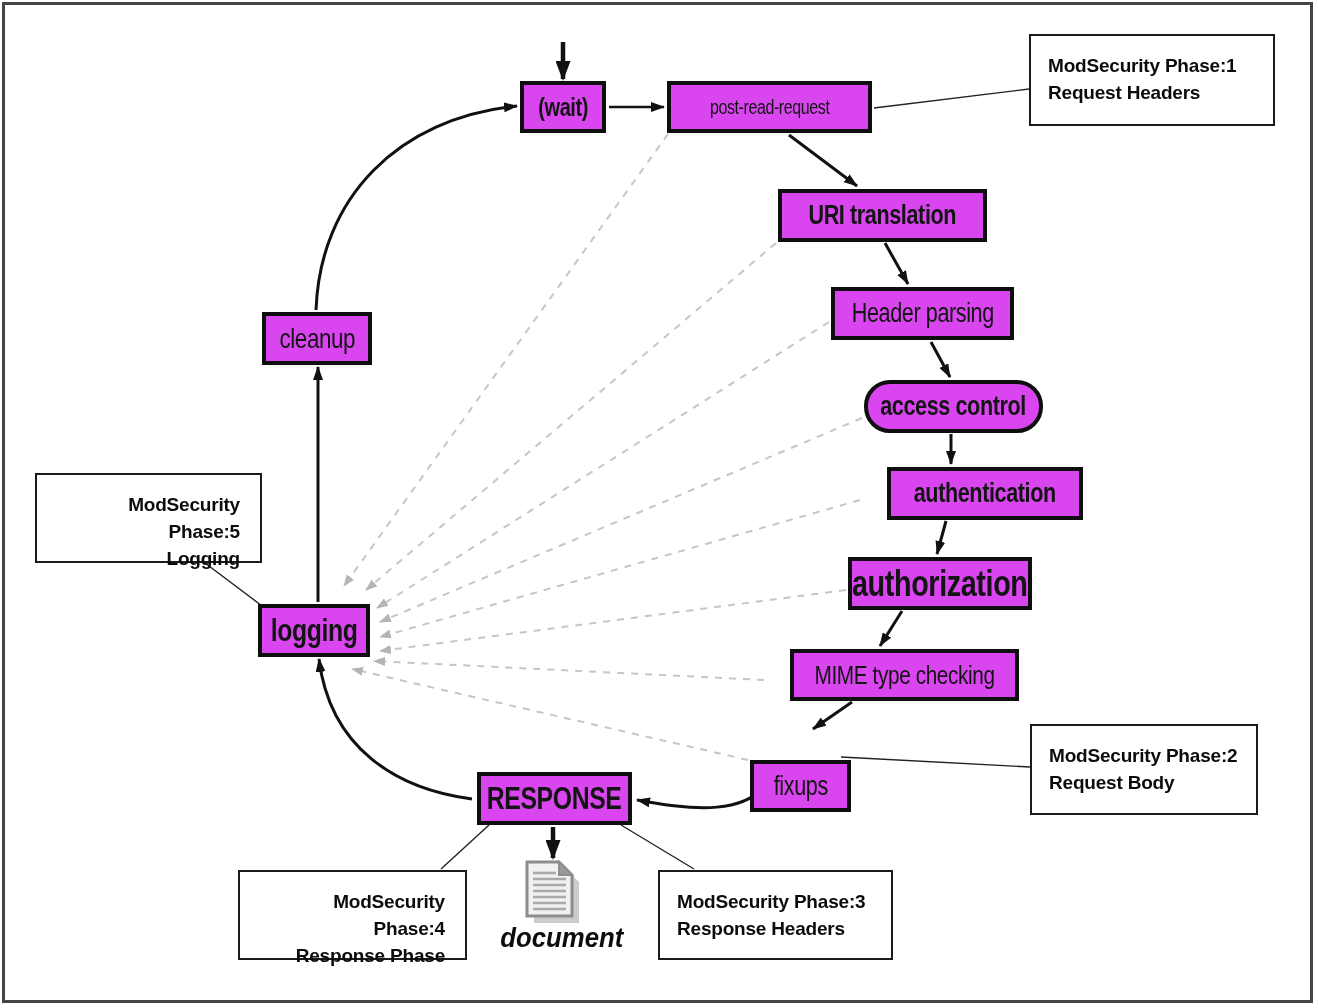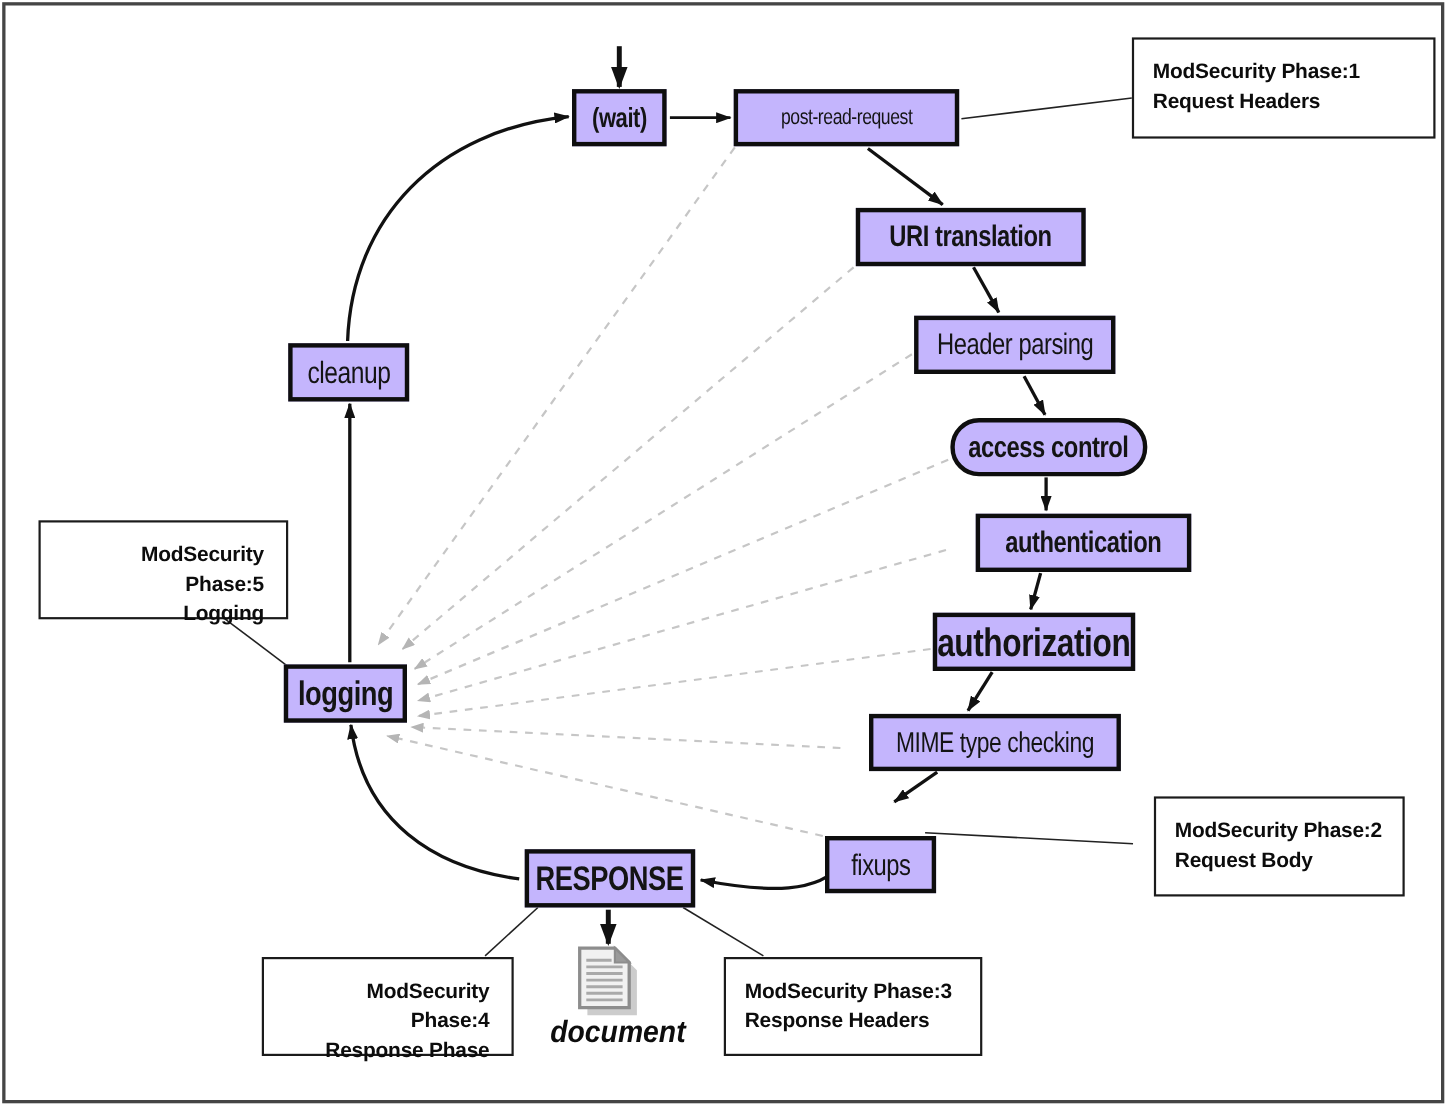--- a/index.html
+++ b/index.html
@@ -7,21 +7,21 @@
     position:relative; width:1318px; height:1008px; background:#ffffff;
     font-family:"Liberation Sans", sans-serif; overflow:hidden;
   }
   #frame {
     position:absolute; left:2px; top:2px; right:5px; bottom:5px;
     border:3px solid #454545; pointer-events:none; z-index:3;
   }
   #wires { position:absolute; left:0; top:0; z-index:1; }
   .node {
     position:absolute; display:flex; align-items:center; justify-content:center;
-    border:4px solid #0e0e0e; background:#c4b5fd; box-sizing:border-box;
+    border:4px solid #0e0e0e; background:#d946ef; box-sizing:border-box;
     color:#141414; z-index:2; white-space:nowrap;
   }
   .node .t { display:inline-block; transform:scaleX(0.80); letter-spacing:-0.5px; }
   .node.bold .t { font-weight:700; }
   .callout {
     position:absolute; border:2px solid #1b1b1b; background:#ffffff;
     box-sizing:border-box; font-weight:700; font-size:19px; line-height:27px;
     color:#0c0c0c; padding:16px 14px 0 17px; z-index:2; letter-spacing:-0.2px;
   }
   .callout.right { text-align:right; padding-right:20px; }
@@ -129,26 +129,26 @@
     </div>
 
   <div class="node bold" style="left:258px;top:604px;width:112px;height:53px;font-size:31px;">
     <span class="t">logging</span>
     </div>
 
   <div class="node" style="left:262px;top:312px;width:110px;height:53px;font-size:28px;">
     <span class="t">cleanup</span>
     </div>
 
-  <div class="callout" style="left:1029px;top:34px;width:276px;height:92px;">
+  <div class="callout" style="left:1029px;top:34px;width:246px;height:92px;">
     <div>ModSecurity Phase:1</div>
     <div>Request Headers</div>
   </div>
 
-  <div class="callout" style="left:1030px;top:724px;width:228px;height:91px;margin-left:19px;">
+  <div class="callout" style="left:1030px;top:724px;width:228px;height:91px;">
     <div>ModSecurity Phase:2</div>
     <div>Request Body</div>
   </div>
 
   <div class="callout" style="left:658px;top:870px;width:235px;height:90px;">
     <div>ModSecurity Phase:3</div>
     <div>Response Headers</div>
   </div>
 
   <div class="callout right" style="left:238px;top:870px;width:229px;height:90px;">

